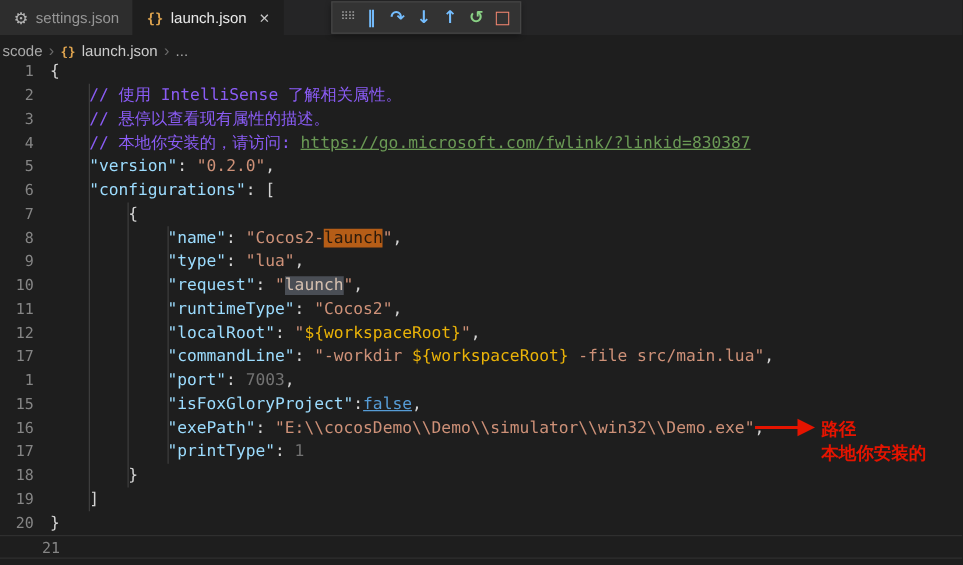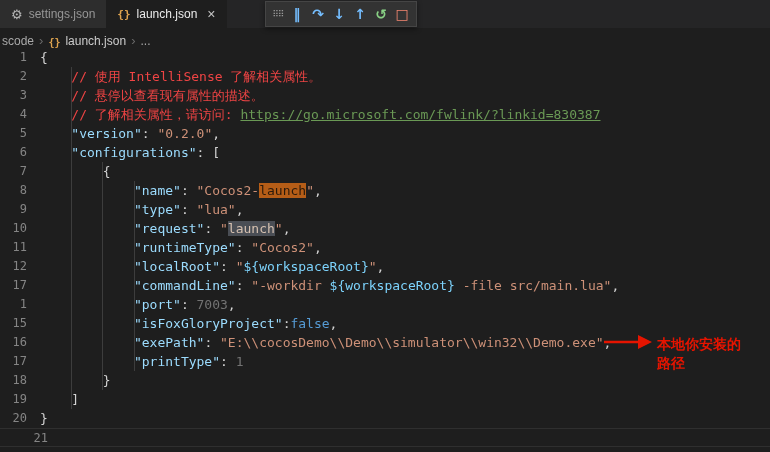--- a/index.html
+++ b/index.html
@@ -35,24 +35,24 @@
             font-size:13px; line-height:19px; }
   .line { display:flex; height:19px; }
   .line.cur { border-top:1px solid #2f2f2f; border-bottom:1px solid #2f2f2f;padding-left:21px; }
   .ln { width:27px; text-align:right; color:#858585; font-size:12px; flex:none; }
   .code { white-space:pre; padding-left:13px; color:#d4d4d4; }
 
   .tok-p { color:#d4d4d4; }
   .tok-k { color:#9cdcfe; }
   .tok-s { color:#ce9178; }
   .tok-n { color:#737373; }
-  .tok-b { color:#569cd6; }
-  .tok-c { color:#ef4444; }
+  .tok-b { color:#569cd6;text-decoration:underline; }
+  .tok-c { color:#8b5cf6; }
   .tok-l { color:#6a9955; text-decoration:underline; }
-  .tok-v { color:#7dd3fc; }
+  .tok-v { color:#eab308; }
   .tok-so { color:#2b1a0b; background:#b55d17; }   
   .tok-sg { color:#d5c0b0; background:#4a4e55; }   
 
   .guide { position:absolute; width:1px; background:#3d3d3d; }
   #g1 { left:71px;  top:19px;  height:342px; }
   #g2 { left:102px; top:114px; height:228px; }
   #g3 { left:134px; top:133px; height:190px; }
 
   .anno-arrow { position:absolute; left:603px; top:285px; width:50px; height:18px; }
   .anno-text  { position:absolute; left:657px; top:287px; color:#e51400;
@@ -105,21 +105,21 @@
       <div class="line">
         <span class="ln">2</span>
         <span class="code"><span class="tok-c">    // 使用 IntelliSense 了解相关属性。</span></span>
       </div>
       <div class="line">
         <span class="ln">3</span>
         <span class="code"><span class="tok-c">    // 悬停以查看现有属性的描述。</span></span>
       </div>
       <div class="line">
         <span class="ln">4</span>
-        <span class="code"><span class="tok-c">    // 了解相关属性，请访问: </span><span class="tok-l">https://go.microsoft.com/fwlink/?linkid=830387</span></span>
+        <span class="code"><span class="tok-c">    // 本地你安装的，请访问: </span><span class="tok-l">https://go.microsoft.com/fwlink/?linkid=830387</span></span>
       </div>
       <div class="line">
         <span class="ln">5</span>
         <span class="code"><span class="tok-w">    </span><span class="tok-k">"version"</span><span class="tok-p">: </span><span class="tok-s">"0.2.0"</span><span class="tok-p">,</span></span>
       </div>
       <div class="line">
         <span class="ln">6</span>
         <span class="code"><span class="tok-w">    </span><span class="tok-k">"configurations"</span><span class="tok-p">: [</span></span>
       </div>
       <div class="line">
@@ -182,16 +182,16 @@
         <span class="ln">21</span>
         <span class="code"></span>
       </div>
     </div>
 
   <svg class="anno-arrow" viewBox="0 0 50 18">
     <line x1="1" y1="9" x2="36" y2="9" stroke="#e51400" stroke-width="2.5"></line>
     <polygon points="35,2 49,9 35,16" fill="#e51400"></polygon>
   </svg>
   <div class="anno-text">
+    <div>路径</div>
     <div>本地你安装的</div>
-    <div>路径</div>
   </div>
 </div>
 
 </body></html>

